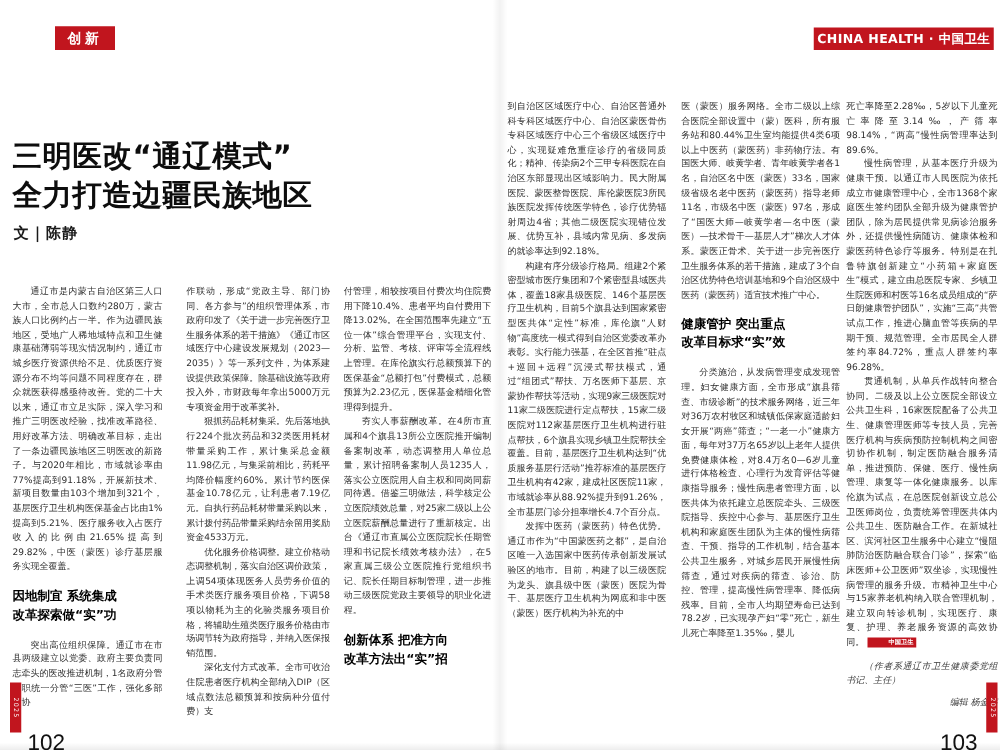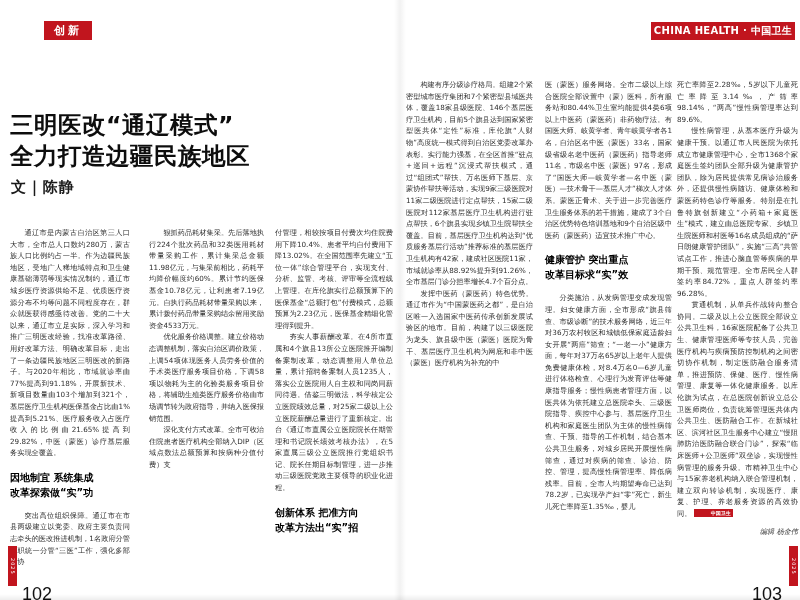--- a/index.html
+++ b/index.html
@@ -22,21 +22,21 @@
   }
   .badge-category{left:10px;top:21px;width:48px;height:19px;font-size:11px;letter-spacing:3px;margin-left:34px;}
   .badge-brand{right:5px;top:22px;width:144px;height:18px;font-size:10px;letter-spacing:0.3px;}
   .title{
     position:absolute;left:10px;top:110px;width:280px;
     font-size:23.5px;line-height:31px;font-weight:bold;color:#0d0d0d;
     letter-spacing:0.5px;
   }
   .byline{
     position:absolute;left:11px;top:178px;
-    font-size:15px;color:#1a1a1a;font-weight:bold;letter-spacing:1px;
+    font-size:12px;color:#1a1a1a;font-weight:bold;letter-spacing:1px;
   }
   .col{
     position:absolute;
     font-size:7.2px;line-height:11.6px;color:#2e2e2e;
     text-align:justify;
   }
   .col p{margin:0;}
   .para{text-indent:2em;}
   .cont{text-indent:0;}
   .subhead{
@@ -88,54 +88,57 @@
 <div class="col" style="left:10px;top:227px;width:120px;">
   <p class="para">通辽市是内蒙古自治区第三人口大市，全市总人口数约280万，蒙古族人口比例约占一半。作为边疆民族地区，受地广人稀地域特点和卫生健康基础薄弱等现实情况制约，通辽市城乡医疗资源供给不足、优质医疗资源分布不均等问题不同程度存在，群众就医获得感亟待改善。党的二十大以来，通辽市立足实际，深入学习和推广三明医改经验，找准改革路径、用好改革方法、明确改革目标，走出了一条边疆民族地区三明医改的新路子。与2020年相比，市域就诊率由77%提高到91.18%，开展新技术、新项目数量由103个增加到321个，基层医疗卫生机构医保基金占比由1%提高到5.21%、医疗服务收入占医疗收入的比例由21.65%提高到29.82%，中医（蒙医）诊疗基层服务实现全覆盖。</p>
   <div class="subhead">
     <div>因地制宜 系统集成</div>
     <div>改革探索做“实”功</div>
   </div>
   <p class="para">突出高位组织保障。通辽市在市县两级建立以党委、政府主要负责同志牵头的医改推进机制，1名政府分管副职统一分管“三医”工作，强化多部门协</p>
 </div>
 
 <div class="col" style="left:149px;top:227px;width:115px;">
+  <p class="cont">作联动，形成“党政主导、部门协同、各方参与”的组织管理体系，市政府印发了《关于进一步完善医疗卫生服务体系的若干措施》《通辽市区域医疗中心建设发展规划（2023—2035）》等一系列文件，为体系建设提供政策保障。除基础设施等政府投入外，市财政每年拿出5000万元专项资金用于改革奖补。</p>
   <p class="para">狠抓药品耗材集采。先后落地执行224个批次药品和32类医用耗材带量采购工作，累计集采总金额11.98亿元，与集采前相比，药耗平均降价幅度约60%。累计节约医保基金10.78亿元，让利患者7.19亿元。自执行药品耗材带量采购以来，累计拨付药品带量采购结余留用奖励资金4533万元。</p>
   <p class="para">优化服务价格调整。建立价格动态调整机制，落实自治区调价政策，上调54项体现医务人员劳务价值的手术类医疗服务项目价格，下调58项以物耗为主的化验类服务项目价格，将辅助生殖类医疗服务价格由市场调节转为政府指导，并纳入医保报销范围。</p>
   <p class="para">深化支付方式改革。全市可收治住院患者医疗机构全部纳入DIP（区域点数法总额预算和按病种分值付费）支</p>
 </div>
 
 <div class="col" style="left:275px;top:227px;width:118px;">
   <p class="cont">付管理，相较按项目付费次均住院费用下降10.4%、患者平均自付费用下降13.02%。在全国范围率先建立“五位一体”综合管理平台，实现支付、分析、监管、考核、评审等全流程线上管理。在库伦旗实行总额预算下的医保基金“总额打包”付费模式，总额预算为2.23亿元，医保基金精细化管理得到提升。</p>
   <p class="para">夯实人事薪酬改革。在4所市直属和4个旗县13所公立医院推开编制备案制改革，动态调整用人单位总量，累计招聘备案制人员1235人，落实公立医院用人自主权和同岗同薪同待遇。借鉴三明做法，科学核定公立医院绩效总量，对25家二级以上公立医院薪酬总量进行了重新核定。出台《通辽市直属公立医院院长任期管理和书记院长绩效考核办法》，在5家直属三级公立医院推行党组织书记、院长任期目标制管理，进一步推动三级医院党政主要领导的职业化进程。</p>
   <div class="subhead">
     <div>创新体系 把准方向</div>
     <div>改革方法出“实”招</div>
   </div>
 </div>
 
 <div class="col" style="left:406px;top:79px;width:127px;">
+  <p class="cont">到自治区区域医疗中心、自治区普通外科专科区域医疗中心、自治区蒙医骨伤专科区域医疗中心三个省级区域医疗中心，实现疑难危重症诊疗的省级同质化；精神、传染病2个三甲专科医院在自治区东部显现出区域影响力。民大附属医院、蒙医整骨医院、库伦蒙医院3所民族医院发挥传统医学特色，诊疗优势辐射周边4省；其他二级医院实现错位发展、优势互补，县域内常见病、多发病的就诊率达到92.18%。</p>
   <p class="para">构建有序分级诊疗格局。组建2个紧密型城市医疗集团和7个紧密型县域医共体，覆盖18家县级医院、146个基层医疗卫生机构，目前5个旗县达到国家紧密型医共体“定性”标准，库伦旗“人财物”高度统一模式得到自治区党委改革办表彰。实行能力强基，在全区首推“驻点+巡回+远程”沉浸式帮扶模式，通过“组团式”帮扶、万名医师下基层、京蒙协作帮扶等活动，实现9家三级医院对11家二级医院进行定点帮扶，15家二级医院对112家基层医疗卫生机构进行驻点帮扶，6个旗县实现乡镇卫生院帮扶全覆盖。目前，基层医疗卫生机构达到“优质服务基层行活动”推荐标准的基层医疗卫生机构有42家，建成社区医院11家，市域就诊率从88.92%提升到91.26%，全市基层门诊分担率增长4.7个百分点。</p>
   <p class="para">发挥中医药（蒙医药）特色优势。通辽市作为“中国蒙医药之都”，是自治区唯一入选国家中医药传承创新发展试验区的地市。目前，构建了以三级医院为龙头、旗县级中医（蒙医）医院为骨干、基层医疗卫生机构为网底和非中医（蒙医）医疗机构为补充的中</p>
 </div>
 
 <div class="col" style="left:545px;top:79px;width:127px;">
   <p class="cont">医（蒙医）服务网络。全市二级以上综合医院全部设置中（蒙）医科，所有服务站和80.44%卫生室均能提供4类6项以上中医药（蒙医药）非药物疗法。有国医大师、岐黄学者、青年岐黄学者各1名，自治区名中医（蒙医）33名，国家级省级名老中医药（蒙医药）指导老师11名，市级名中医（蒙医）97名，形成了“国医大师—岐黄学者—名中医（蒙医）—技术骨干—基层人才”梯次人才体系。蒙医正骨术、关于进一步完善医疗卫生服务体系的若干措施，建成了3个自治区优势特色培训基地和9个自治区级中医药（蒙医药）适宜技术推广中心。</p>
   <div class="subhead">
     <div>健康管护 突出重点</div>
     <div>改革目标求“实”效</div>
   </div>
   <p class="para">分类施治，从发病管理变成发现管理。妇女健康方面，全市形成“旗县筛查、市级诊断”的技术服务网络，近三年对36万农村牧区和城镇低保家庭适龄妇女开展“两癌”筛查；“一老一小”健康方面，每年对37万名65岁以上老年人提供免费健康体检，对8.4万名0—6岁儿童进行体格检查、心理行为发育评估等健康指导服务；慢性病患者管理方面，以医共体为依托建立总医院牵头、三级医院指导、疾控中心参与、基层医疗卫生机构和家庭医生团队为主体的慢性病筛查、干预、指导的工作机制，结合基本公共卫生服务，对城乡居民开展慢性病筛查，通过对疾病的筛查、诊治、防控、管理，提高慢性病管理率、降低病残率。目前，全市人均期望寿命已达到78.2岁，已实现孕产妇“零”死亡，新生儿死亡率降至1.35‰，婴儿</p>
 </div>
 
 <div class="col" style="left:677px;top:79px;width:121px;">
   <p class="cont">死亡率降至2.28‰，5岁以下儿童死亡率降至3.14‰，产筛率98.14%，“两高”慢性病管理率达到89.6%。</p>
   <p class="para">慢性病管理，从基本医疗升级为健康干预。以通辽市人民医院为依托成立市健康管理中心，全市1368个家庭医生签约团队全部升级为健康管护团队，除为居民提供常见病诊治服务外，还提供慢性病随访、健康体检和蒙医药特色诊疗等服务。特别是在扎鲁特旗创新建立“小药箱+家庭医生”模式，建立由总医院专家、乡镇卫生院医师和村医等16名成员组成的“萨日朗健康管护团队”，实施“三高”共管试点工作，推进心脑血管等疾病的早期干预、规范管理。全市居民全人群签约率84.72%，重点人群签约率96.28%。</p>
   <p class="para">
     <span>贯通机制，从单兵作战转向整合协同。二级及以上公立医院全部设立公共卫生科，16家医院配备了公共卫生、健康管理医师等专技人员，完善医疗机构与疾病预防控制机构之间密切协作机制，制定医防融合服务清单，推进预防、保健、医疗、慢性病管理、康复等一体化健康服务。以库伦旗为试点，在总医院创新设立总公卫医师岗位，负责统筹管理医共体内公共卫生、医防融合工作。在新城社区、滨河社区卫生服务中心建立“慢阻肺防治医防融合联合门诊”，探索“临床医师+公卫医师”双坐诊，实现慢性病管理的服务升级。市精神卫生中心与15家养老机构纳入联合管理机制，建立双向转诊机制，实现医疗、康复、护理、养老服务资源的高效协同。</span><span class="end-badge">中国卫生</span>
   </p>
+  <p class="author-note">（作者系通辽市卫生健康委党组书记、主任）</p>
   <p class="editor">编辑 杨金伟</p>
 </div>
 
 <div class="spine spine-left">
     <span>2025</span>
   </div>
 <div class="page-number page-number-left">102</div>
 
 <div class="page-number page-number-right">103</div>
 <div class="spine spine-right">

